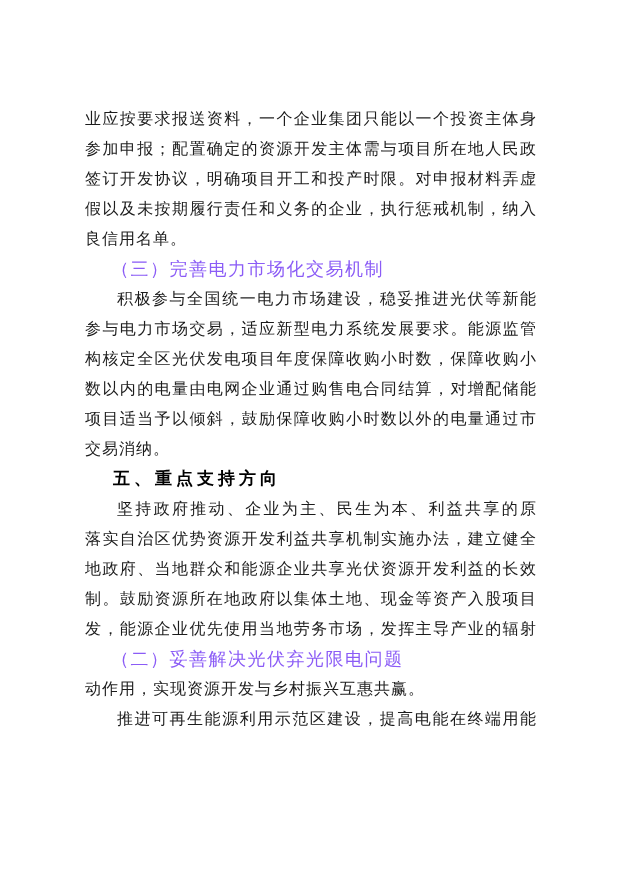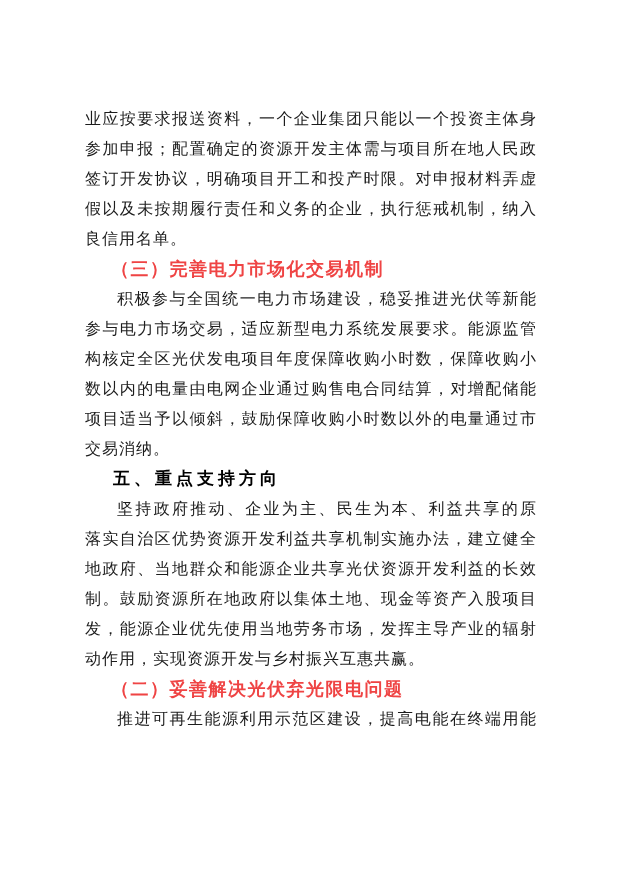--- a/index.html
+++ b/index.html
@@ -47,27 +47,27 @@
     font-weight: 700;
     font-size: 17px;
     letter-spacing: 4px;
     text-indent: 28px;
     text-align: left;
     text-align-last: left;
     color: #000000;
   }
   .h2 {
     font-family: "Liberation Sans", "DejaVu Sans", sans-serif;
-    font-weight: 700;
+    font-weight: 400;
     font-size: 18px;
     letter-spacing: 1.5px;
     text-indent: 26px;
     text-align: left;
     text-align-last: left;
-    color: #ef4444;
+    color: #8b5cf6;
   }
 </style>
 </head>
 <body>
 
 <div class="page">
   <div class="content" id="content">
       <div class="line">业应按要求报送资料，一个企业集团只能以一个投资主体身份</div>
       <div class="line">参加申报；配置确定的资源开发主体需与项目所在地人民政府</div>
       <div class="line">签订开发协议，明确项目开工和投产时限。对申报材料弄虚作</div>
@@ -79,17 +79,17 @@
       <div class="line">构核定全区光伏发电项目年度保障收购小时数，保障收购小时</div>
       <div class="line">数以内的电量由电网企业通过购售电合同结算，对增配储能的</div>
       <div class="line">项目适当予以倾斜，鼓励保障收购小时数以外的电量通过市场</div>
       <div class="line natural">交易消纳。</div>
       <div class="line h1">五、重点支持方向</div>
       <div class="line indent">坚持政府推动、企业为主、民生为本、利益共享的原则，</div>
       <div class="line">落实自治区优势资源开发利益共享机制实施办法，建立健全当</div>
       <div class="line">地政府、当地群众和能源企业共享光伏资源开发利益的长效机</div>
       <div class="line">制。鼓励资源所在地政府以集体土地、现金等资产入股项目开</div>
       <div class="line">发，能源企业优先使用当地劳务市场，发挥主导产业的辐射带</div>
+      <div class="line h2">（二）妥善解决光伏弃光限电问题</div>
       <div class="line natural">动作用，实现资源开发与乡村振兴互惠共赢。</div>
-      <div class="line h2">（二）妥善解决光伏弃光限电问题</div>
       <div class="line indent">推进可再生能源利用示范区建设，提高电能在终端用能中</div>
     </div>
 </div>
 
 </body></html>

